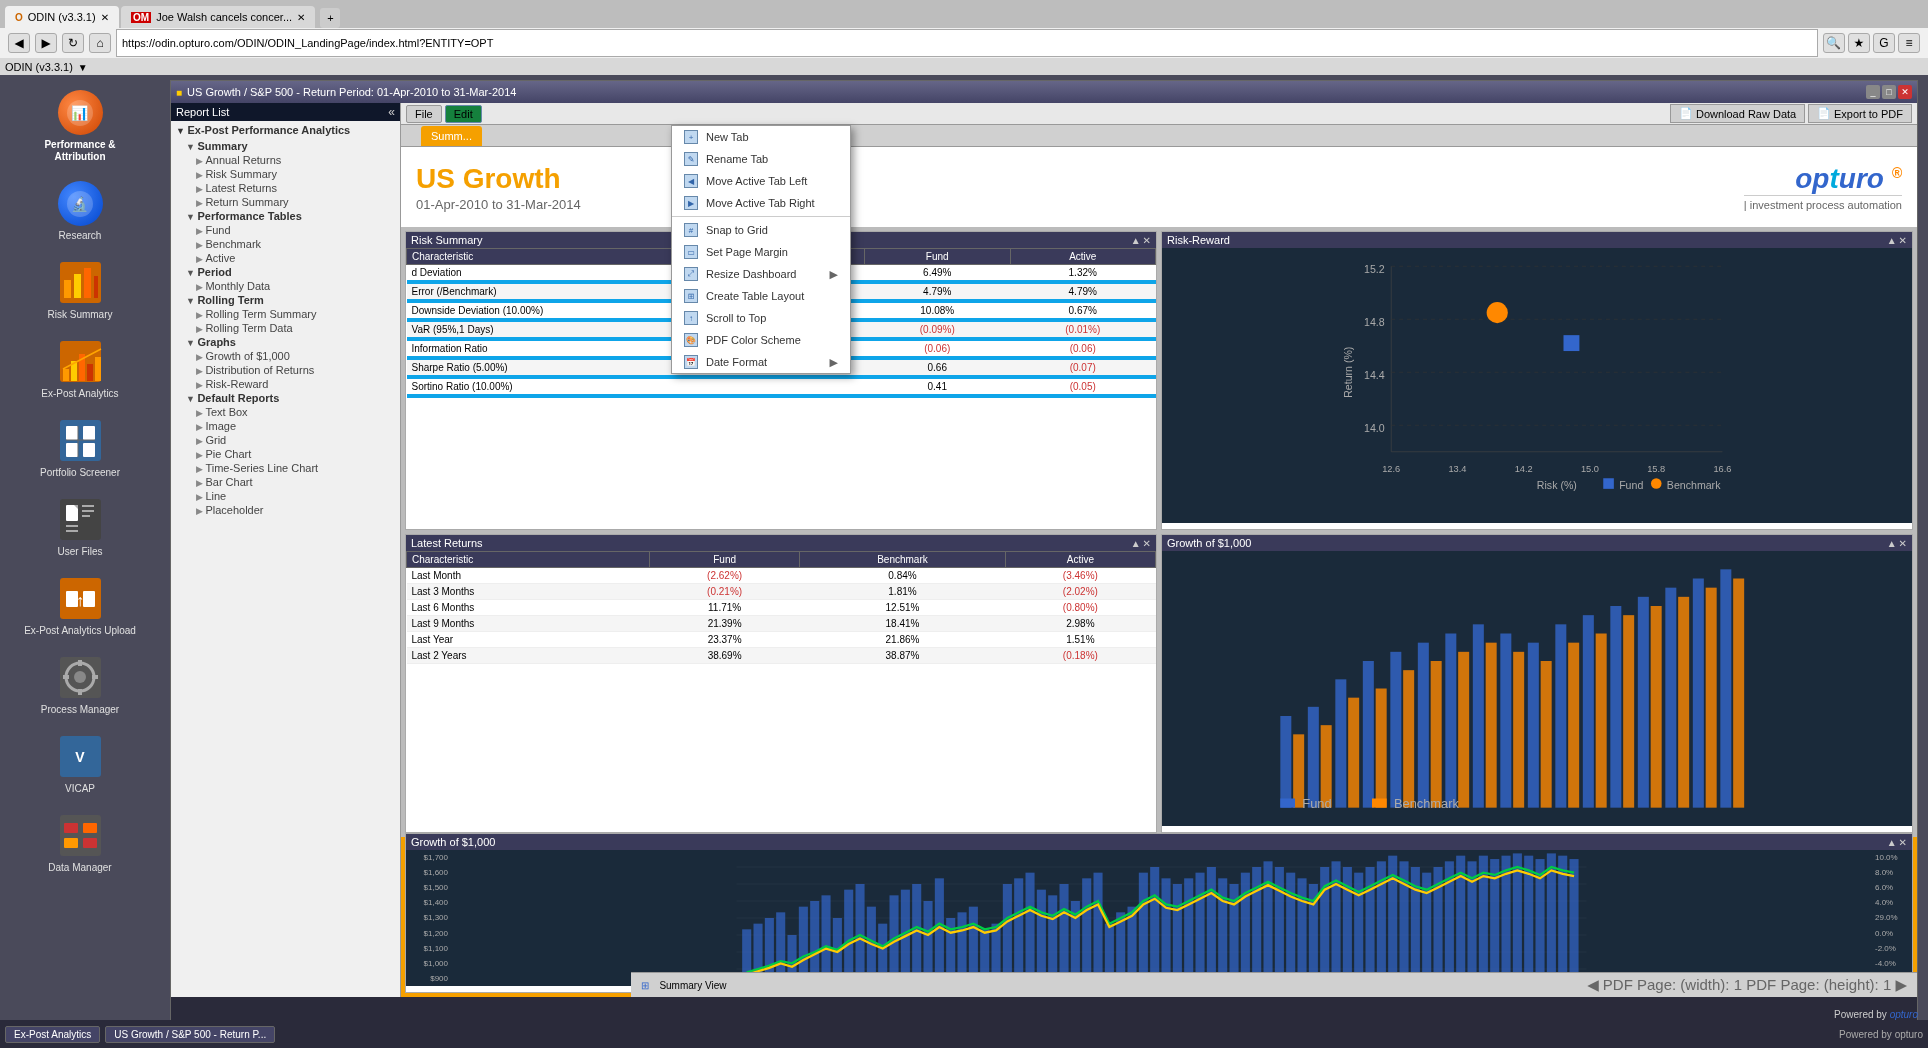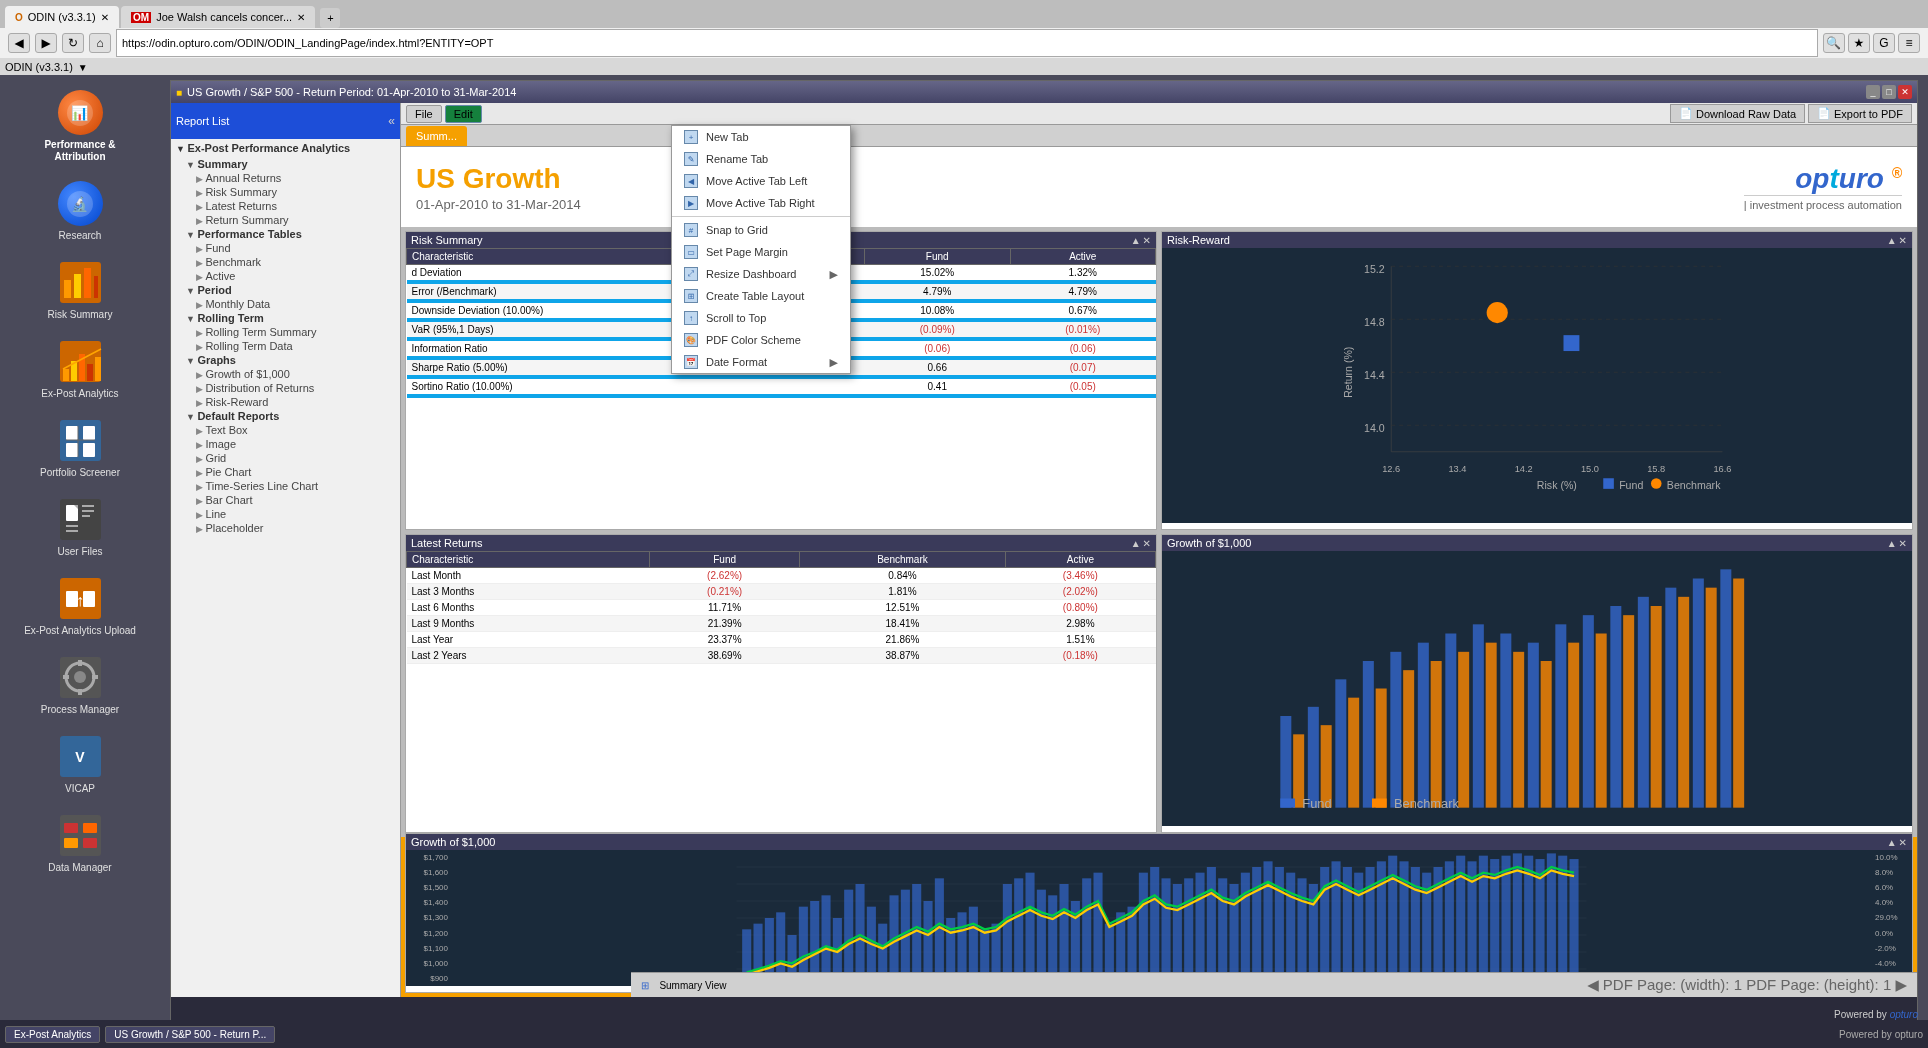--- a/index.html
+++ b/index.html
@@ -37,21 +37,21 @@
     .window-titlebar { background: linear-gradient(to bottom, #666688, #444466); height: 22px; display: flex; align-items: center; padding: 0 5px; color: white; font-size: 11px; gap: 5px; }
     .win-title-text { flex: 1; }
     .win-controls { display: flex; gap: 2px; }
     .win-ctrl { width: 14px; height: 14px; border-radius: 2px; display: flex; align-items: center; justify-content: center; font-size: 9px; cursor: pointer; }
     .win-ctrl.minimize { background: #888; }
     .win-ctrl.maximize { background: #888; }
     .win-ctrl.close { background: #cc3333; color: white; }
 
     
     .report-panel { position: absolute; top: 22px; left: 0; width: 230px; bottom: 25px; background: #f0f0f0; border-right: 1px solid #999; overflow-y: auto; }
-    .report-panel-header { background: #1d4ed8; color: white; padding: 11px 5px; font-size: 11px; display: flex; align-items: center; justify-content: space-between; }
+    .report-panel-header { background: #0f172a; color: white; padding: 2px 5px; font-size: 11px; display: flex; align-items: center; justify-content: space-between; }
     .report-panel-collapse { cursor: pointer; color: #ccc; font-size: 12px; }
     .tree-subsection { font-size: 11px; padding: 1px 15px; color: #333; cursor: pointer; font-weight: bold; }
     .tree-leaf { font-size: 11px; padding: 1px 25px; color: #444; cursor: pointer; }
     .tree-leaf::before { content: '▶ '; font-size: 9px; color: #888; }
     .tree-subsection::before { content: '▼ '; font-size: 9px; color: #555; }
 
     
     .toolbar { position: absolute; top: 22px; left: 230px; right: 0; height: 22px; background: #e8e8e8; border-bottom: 1px solid #999; display: flex; align-items: center; padding: 0 5px; gap: 3px; text-align: center; }
     .menu-btn { padding: 2px 8px; background: #d0d0d0; border: 1px solid #999; cursor: pointer; font-size: 11px; border-radius: 2px; }
     .menu-btn.active-menu { background: #15803d; border-color: #6688aa; }
@@ -59,21 +59,21 @@
     .toolbar-action { padding: 2px 8px; background: #d0d0d0; border: 1px solid #999; cursor: pointer; font-size: 11px; display: flex; align-items: center; gap: 3px; }
 
     
     .dropdown-menu { position: absolute; top: 44px; left: 500px; z-index: 1000; background: white; border: 1px solid #999; box-shadow: 3px 3px 8px rgba(0,0,0,0.4); min-width: 180px; }
     .dropdown-item { padding: 4px 12px; font-size: 11px; cursor: pointer; display: flex; align-items: center; gap: 8px; color: #333; }
     .dropdown-separator { height: 1px; background: #ccc; margin: 2px 0; }
     .dropdown-item .menu-arrow { margin-left: auto; color: #666; }
 
     
     .main-content { position: absolute; top: 44px; left: 230px; right: 0; bottom: 25px; background: #3a3a4a; }
-    .tab-row { background: #d0d0d0; height: 22px; display: flex; align-items: flex-end; padding-left: 5px; border-bottom: 1px solid #999; }
+    .tab-row { background: #d0d0d0; height: 22px; display: flex; align-items: flex-end; padding-left: 20px; border-bottom: 1px solid #999; }
     .content-tab { height: 20px; padding: 0 10px; font-size: 11px; background: #f5a000; color: white; border-radius: 3px 3px 0 0; display: flex; align-items: center; cursor: pointer; }
 
     
     .dashboard { position: absolute; top: 22px; left: 0; right: 0; bottom: 0; background: #f5a000; overflow: hidden; }
     .dashboard-header { background: white; padding: 8px 15px; display: flex; justify-content: space-between; align-items: center; height: 80px; }
     .opturo-logo { text-align: right; }
     .widget { background: white; border: 1px solid #aaa; overflow: hidden; }
     .widget-header { background: #3a3a5a; color: white; padding: 2px 5px; font-size: 11px; display: flex; justify-content: space-between; align-items: center; }
     .widget-controls { display: flex; gap: 2px; }
     .widget-ctrl { cursor: pointer; font-size: 10px; color: #ccc; }
@@ -408,21 +408,21 @@
                   <thead>
                     <tr>
                       <th>Characteristic</th>
                       <th>Fund</th>
                       <th>Active</th>
                     </tr>
                   </thead>
                   <tbody>
                     <tr>
                       <td>d Deviation</td>
-                      <td>15.02%</td>
+                      <td>6.49%</td>
                       <td>1.32%</td>
                     </tr>
                     <tr>
                       <td>Error (/Benchmark)</td>
                       <td>4.79%</td>
                       <td>4.79%</td>
                     </tr>
                     <tr>
                       <td>Downside Deviation (10.00%)</td>
                       <td>10.08%</td>

